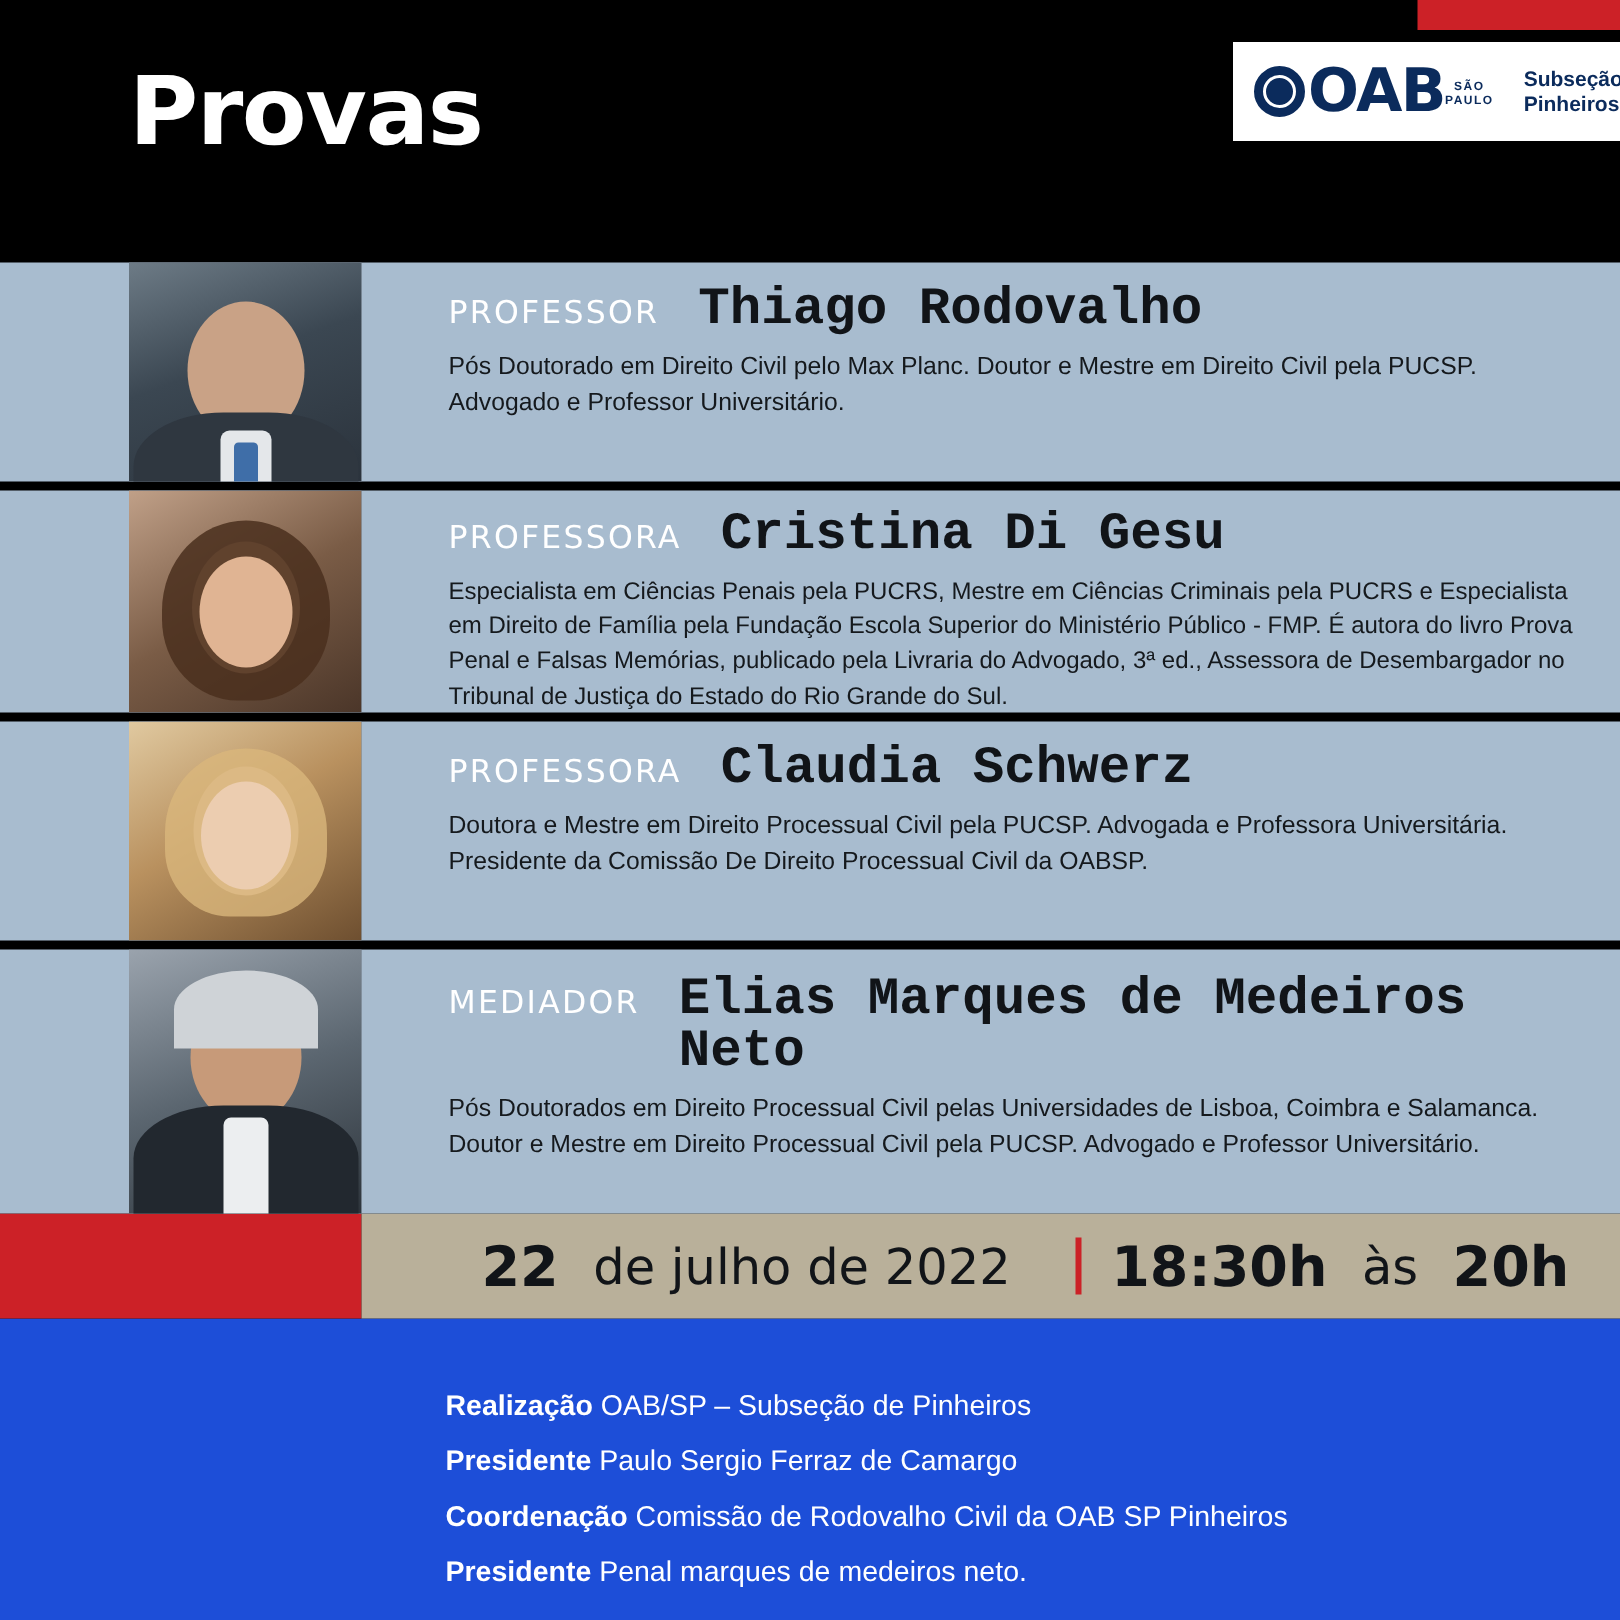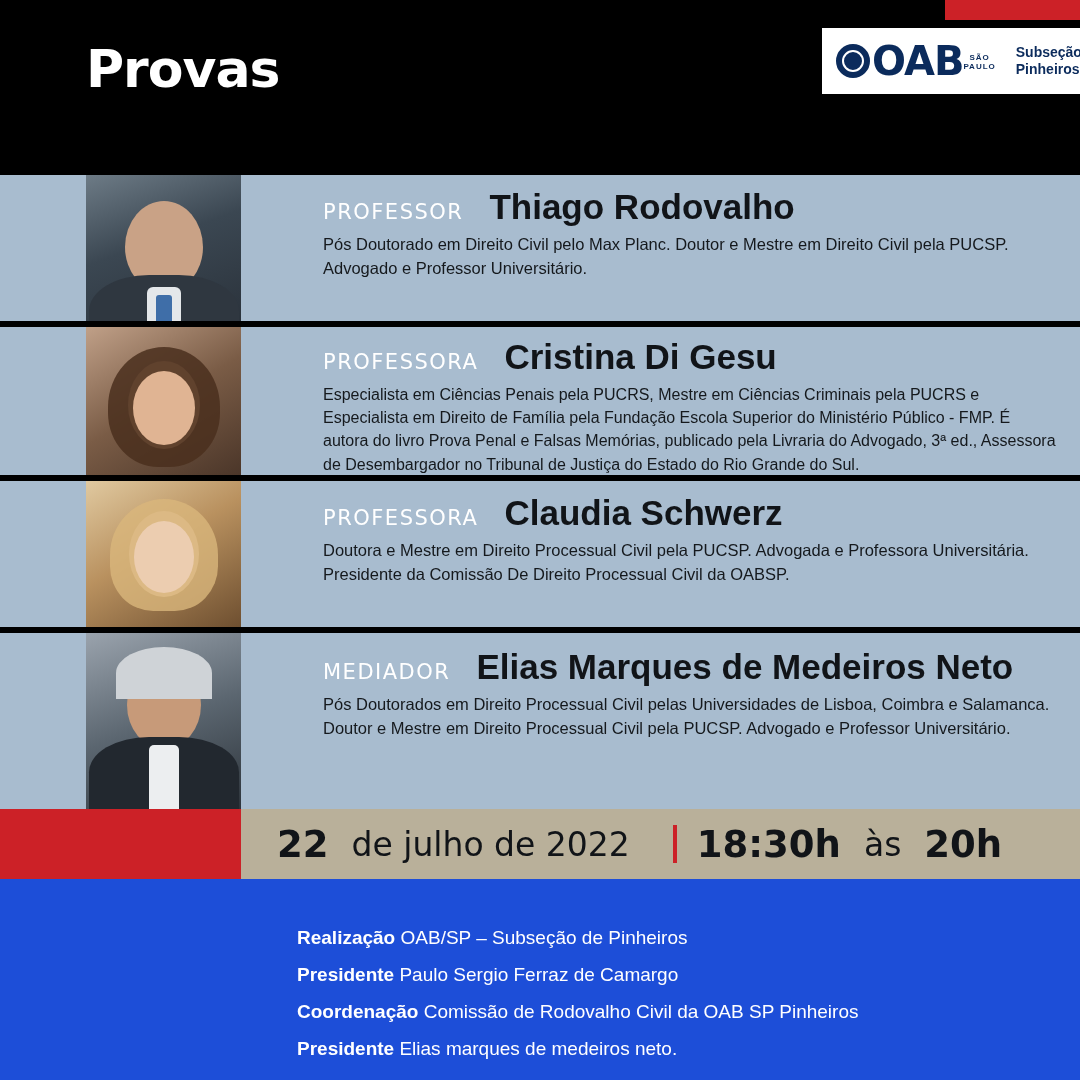--- a/index.html
+++ b/index.html
@@ -13,21 +13,21 @@
   .poster { width:1080px; height:1080px; position:relative; background:#000; }
 
   
   .header { position:relative; height:175px; background:#000; }
   .header .red-top {
     position:absolute; top:0; right:0; width:135px; height:20px; background:#cc2127;
   }
   .title {
     position:absolute; left:86px; top:43px;
     color:#ffffff;
-    font-size:52px;
+    font-size:63px;
     font-weight:bold;
     letter-spacing:-1px;
     font-family:"DejaVu Sans", sans-serif;
     line-height:1;
   }
   .logo-box {
     position:absolute; right:0; top:28px;
     width:258px; height:66px;
     background:#ffffff;
     display:flex; align-items:center;
@@ -52,62 +52,62 @@
   }
   .logo-sub {
     font-size:8px; color:#0b2b5c; letter-spacing:1px;
     text-align:center; margin-top:1px; font-weight:bold;
   }
   .logo-divider { width:2px; height:44px; background:#cc2127; margin:0 10px; }
   .logo-right { color:#0b2b5c; font-size:14px; line-height:1.25; font-weight:600; }
 
   
   .row { position:relative; display:flex; }
-  .row.blue  { background:#a8bccf;gap:24px; }
+  .row.blue  { background:#a8bccf; }
   .sep { height:6px; background:#000; width:100%; }
 
   .photo {
     width:155px; flex:0 0 155px;
     margin-left:86px;
     background:#6b7580;
     position:relative; overflow:hidden;
   }
   .photo .ph-inner { position:absolute; inset:0; }
 
   .info { flex:1; padding:14px 24px 14px 58px; }
   .role-line { display:flex; align-items:baseline; }
   .role {
     color:#ffffff;
     font-family:"DejaVu Sans", sans-serif;
     font-size:21px; letter-spacing:1.5px; font-weight:500;
   }
   .name {
     color:#111418;
-    font-family:Liberation Sans, sans-serif;
+    font-family:Liberation Mono, monospace;
     font-weight:bold;
     font-size:35px;
     margin-left:26px;
     line-height:1;
   }
   .bio {
     margin-top:9px;
     color:#15191d;
     font-size:16.5px;
     line-height:1.45;
     font-family:"Liberation Sans", sans-serif;
     max-width:790px;
   }
   .bio.small { font-size:16px; }
 
   
   .datebar { display:flex; height:70px; }
   .datebar .red { width:241px; background:#cc2127; }
   .datebar .beige {
     flex:1; background:#b9b09a; display:flex; align-items:center;
-    padding-left:36px;
+    padding-left:80px;
   }
   .date-text {
     font-family:"DejaVu Sans", sans-serif;
     color:#111418; font-size:32px; line-height:1;
     display:flex; align-items:center;
   }
   .date-text .b { font-weight:bold; font-size:37px; }
   .date-text .n { font-weight:normal; margin:0 23px; font-size:33px; }
   .vbar { width:4px; height:38px; background:#cc2127; margin:0 20px; }
 
@@ -256,17 +256,17 @@
     <div class="f-line">
       <b>Presidente</b>
       <span>Paulo Sergio Ferraz de Camargo</span>
     </div>
     <div class="f-line">
       <b>Coordenação</b>
       <span>Comissão de Rodovalho Civil da OAB SP Pinheiros</span>
     </div>
     <div class="f-line">
       <b>Presidente</b>
-      <span> Elias marques de medeiros neto.</span>
+      <span> Penal marques de medeiros neto.</span>
     </div>
   </div>
 
 </div>
 
 </body></html>

